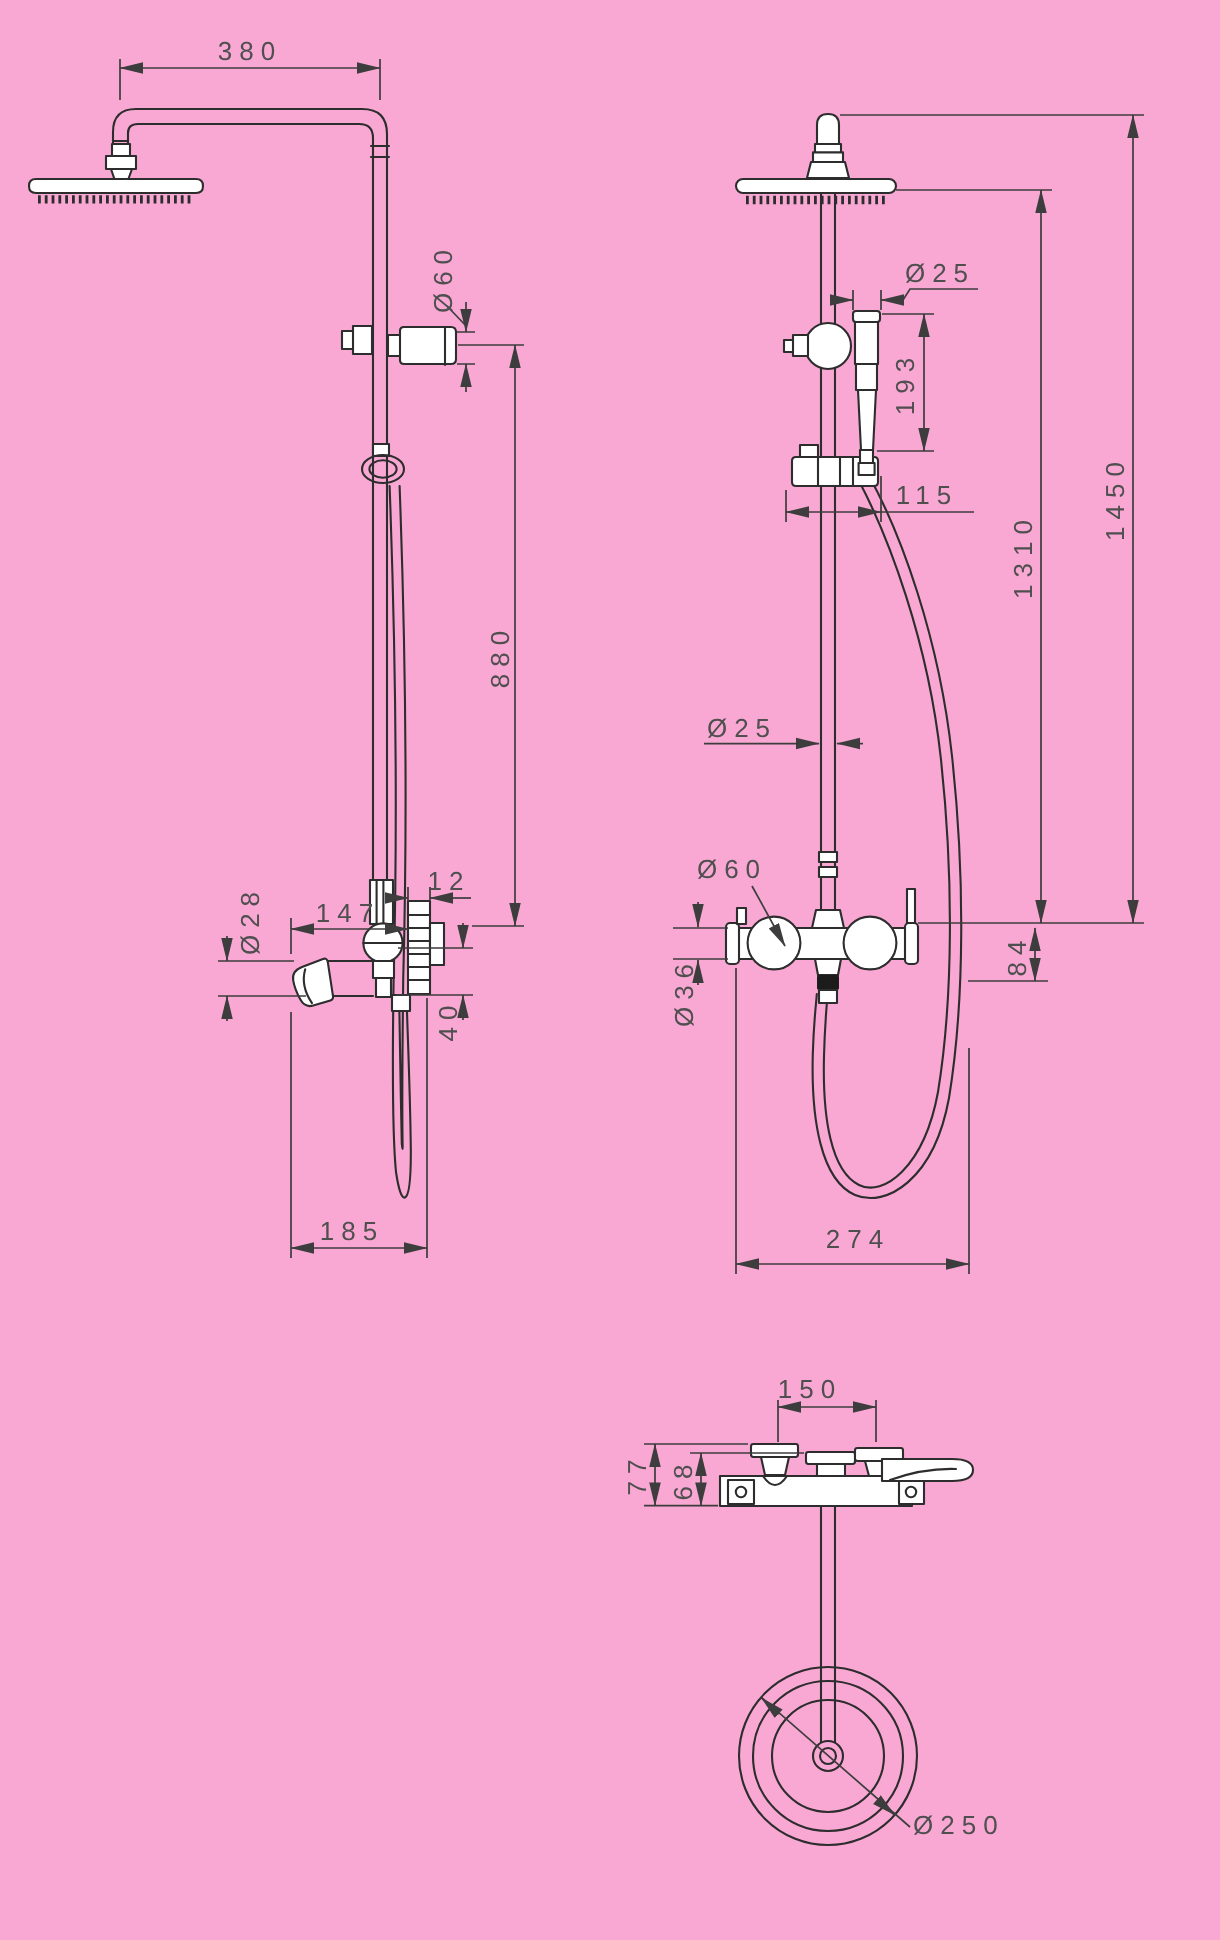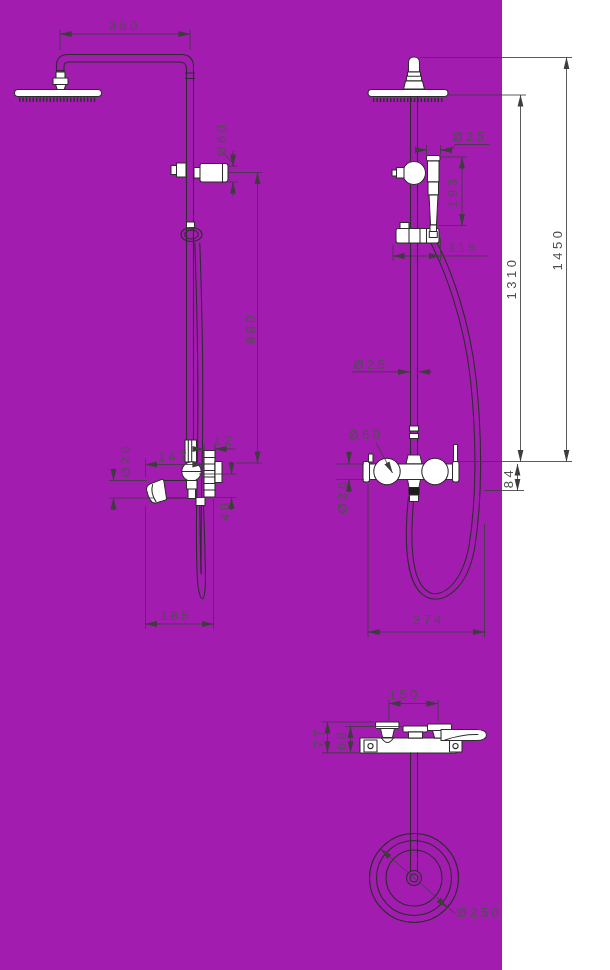--- a/index.html
+++ b/index.html
@@ -1,16 +1,16 @@
 <!DOCTYPE html>
 <html><head>
 <meta charset="utf-8">
 <style>
   html,body{margin:0;padding:0;background:#ffffff;}
-  .page{width:502px;height:970px;background:#a21caf;position:relative;}
+  .page{width:610px;height:970px;background:#f9a8d4;position:relative;}
   .ln{stroke:#2d2d2d;stroke-width:1.05;fill:none;stroke-linecap:round;stroke-linejoin:round;}
   .lnf{stroke:#2d2d2d;stroke-width:1.05;fill:#ffffff;stroke-linejoin:round;}
   .dk{fill:#1c1c1c;stroke:none;}
   .teeth{stroke:#2d2d2d;stroke-width:4.2;stroke-dasharray:1.4 2;fill:none;}
   .grid{stroke:#ffffff;stroke-width:0.8;stroke-dasharray:1 1.3;fill:none;}
   .dln{stroke:#3d3d3d;stroke-width:0.85;fill:none;}
   text.dim{font-family:"Liberation Sans",sans-serif;font-size:13px;letter-spacing:3.5px;fill:#4f4f4f;}
 </style>
 </head>
 <body>

